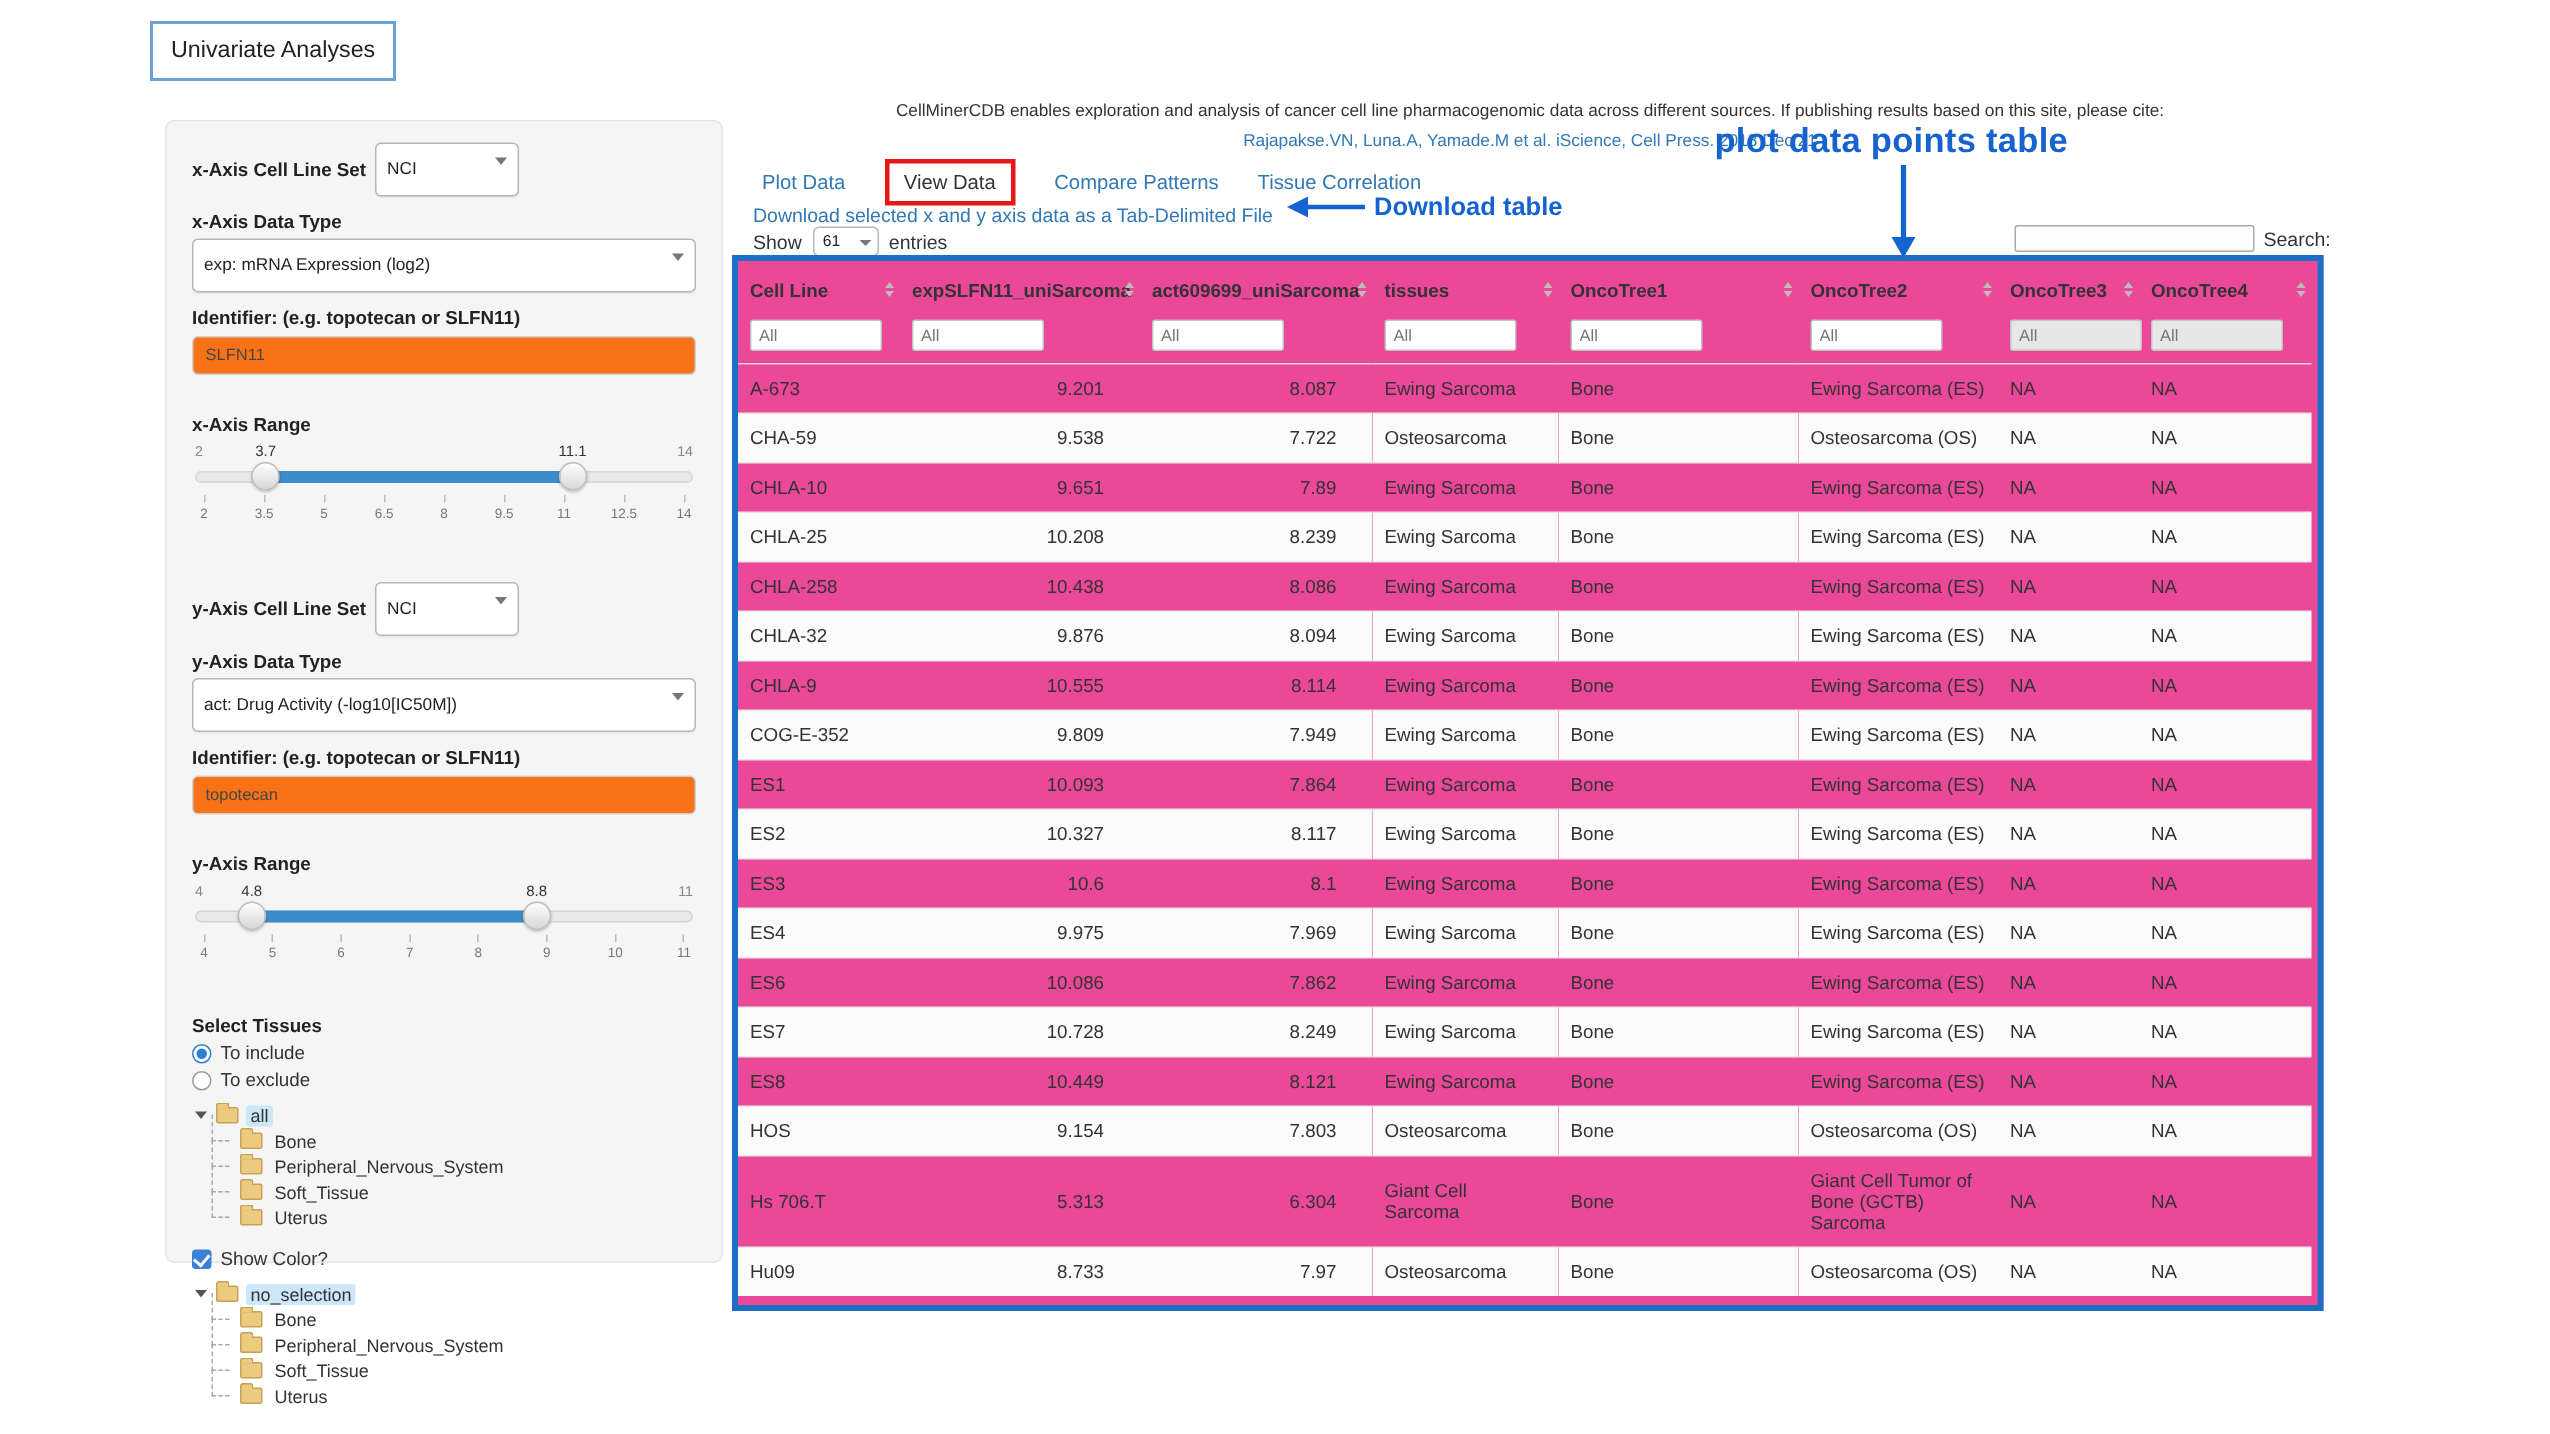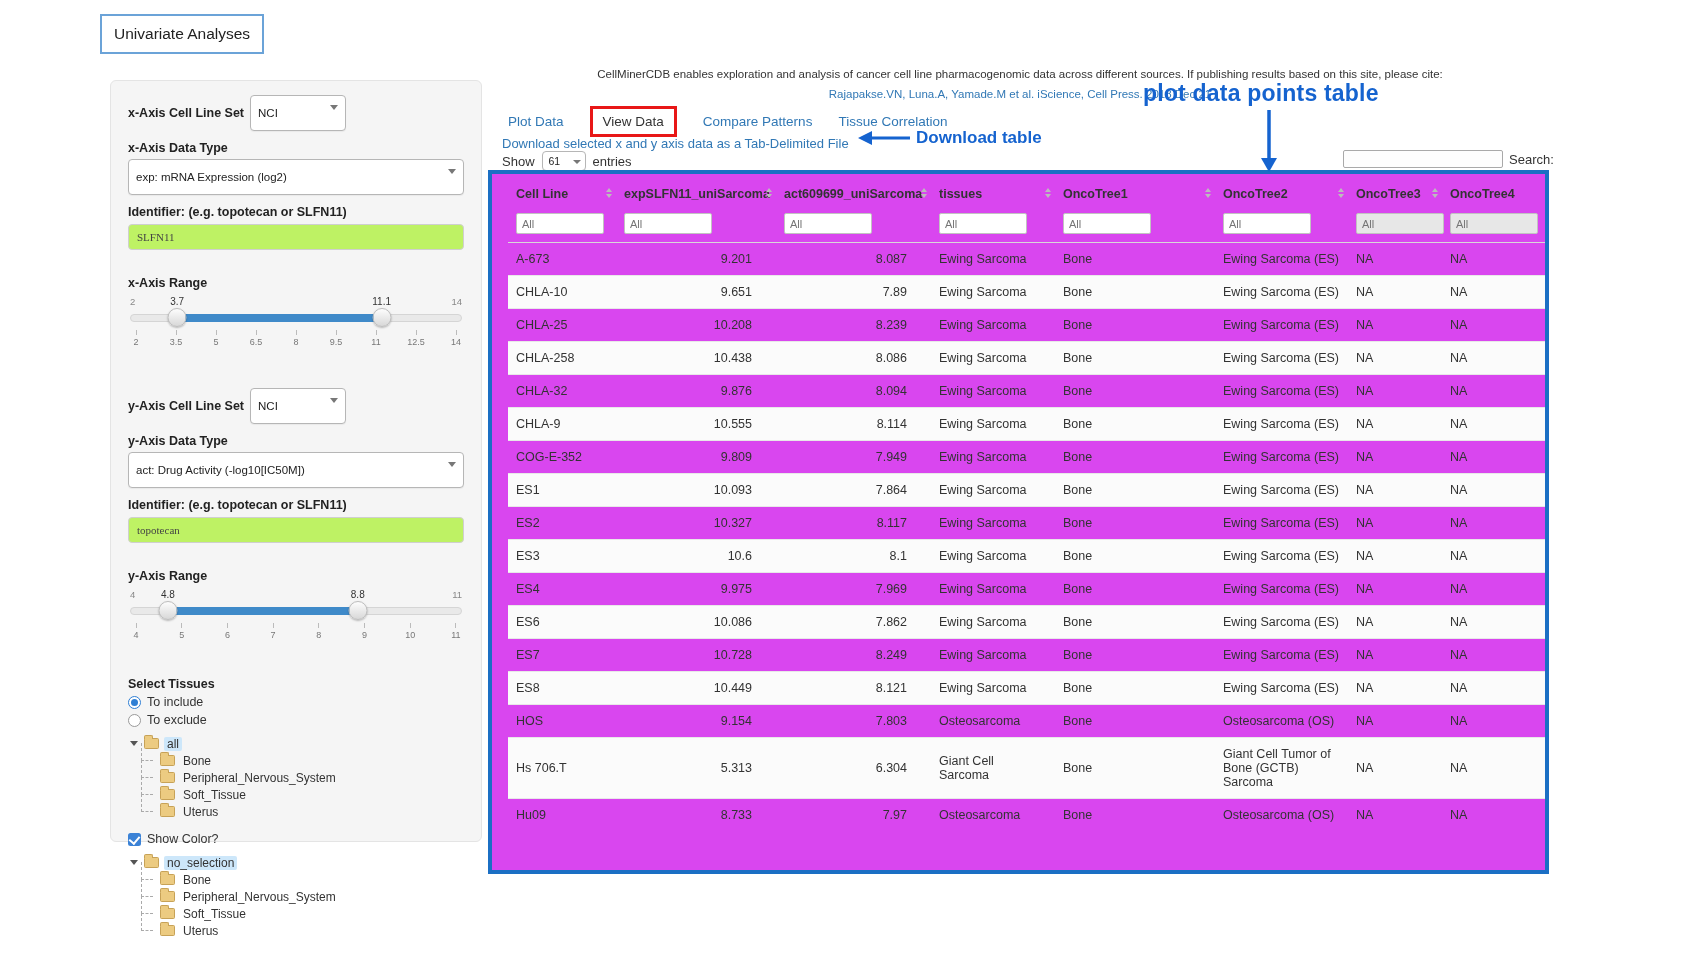--- a/index.html
+++ b/index.html
@@ -12,21 +12,21 @@
   .nav-item.active { border:2px solid #6ba3d8; padding:9px 12px; color:#222; background:#fff; }
 
   
   .sidebar { position:absolute; left:110px; top:80px; width:372px; height:762px; background:#f5f5f5; border:1px solid #e4e4e4; border-radius:6px; padding:14px 17px; font-size:12.5px; }
   .lbl { font-weight:bold; color:#222; font-size:12.5px; }
   .inline-row { display:flex; align-items:center; gap:6px; margin-bottom:10px; }
   .sel { position:relative; background:#fff; border:1px solid #b6b6b6; border-radius:4px; height:36px; display:flex; align-items:center; padding:0 20px 0 7px; font-size:11.5px; color:#222; cursor:pointer; box-shadow:0 1px 1px rgba(0,0,0,.05); }
   .sel::after { content:""; position:absolute; right:7px; top:9px; width:0; height:0; border-left:4px solid transparent; border-right:4px solid transparent; border-top:5px solid #777; }
   .sel.small { width:96px; }
   .sel.wide  { width:100%; margin:4px 0 10px 0; }
-  .txt { width:100%; height:26px; border:1px solid #cfcfcf; border-radius:4px; background:#bef264; font-size:11px; color:#444; padding:0 8px; margin:5px 0 12px 0; font-family:Liberation Serif, serif; }
+  .txt { width:100%; height:26px; border:1px solid #cfcfcf; border-radius:4px; background:#f97316; font-size:11px; color:#444; padding:0 8px; margin:5px 0 12px 0; font-family:Liberation Sans, sans-serif; }
 
   
   .slider { position:relative; height:58px; margin:6px 2px 14px 2px; }
   .sl-minmax { position:absolute; top:0; font-size:9.5px; color:#888; }
   .sl-fromto { position:absolute; top:0; font-size:10px; color:#333; transform:translateX(-50%); }
   .sl-track { position:absolute; top:18px; left:0; right:0; height:8px; background:#e9e9e9; border:1px solid #d5d5d5; border-radius:5px; cursor:pointer; }
   .sl-fill  { position:absolute; top:18px; height:8px; background:#3f8ac9; border-radius:5px; }
   .sl-handle { position:absolute; top:12px; width:19px; height:19px; border-radius:50%; background:linear-gradient(#fdfdfd,#d8d8d8); border:1px solid #bdbdbd; box-shadow:0 1px 2px rgba(0,0,0,.25); transform:translateX(-50%); cursor:grab; }
   .sl-ticks { position:absolute; left:0; right:0; top:34px; display:flex; justify-content:space-between; }
   .tick { display:flex; flex-direction:column; align-items:center; font-size:9px; color:#777; width:12px; }
@@ -64,21 +64,21 @@
 
   .show-row { position:absolute; left:502px; top:151px; display:flex; align-items:center; gap:7px; font-size:13px; color:#333; }
   .entries-sel { width:44px; height:20px; font-size:10.5px; padding:0 14px 0 6px; }
   .entries-sel::after { right:4px; top:8px; border-top-width:4px; }
 
   .search-row { position:absolute; left:1343px; top:150px; display:flex; align-items:center; gap:6px; }
   .search-input { width:160px; height:18px; border:1px solid #a9a9a9; background:#fdfdfd; border-radius:2px; font-size:12px; padding:0 5px; }
   .search-lbl { font-size:13px; color:#333; }
 
   
-  .table-wrap { position:absolute; left:488px; top:170px; width:1061px; height:704px; border:4px solid #1b6fc4; background:#d946ef; overflow:hidden; padding:2px 16px; }
+  .table-wrap { position:absolute; left:488px; top:170px; width:1061px; height:704px; border:4px solid #1b6fc4; background:#ec4899; overflow:hidden; padding:2px 0; }
   table.dt { border-collapse:collapse; width:1049px; table-layout:fixed; font-size:12.5px; color:#333; }
   table.dt th { text-align:left; font-weight:bold; padding:11px 18px 9px 8px; position:relative; white-space:nowrap; cursor:pointer; }
   .sort { position:absolute; right:4px; top:50%; transform:translateY(-50%); display:flex; flex-direction:column; gap:2px; }
   .s-up   { width:0; height:0; border-left:3.5px solid transparent; border-right:3.5px solid transparent; border-bottom:4.5px solid #bcbcbc; }
   .s-down { width:0; height:0; border-left:3.5px solid transparent; border-right:3.5px solid transparent; border-top:4.5px solid #bcbcbc; }
   tr.filter-row td { padding:3px 8px 8px 8px; border-bottom:1px solid #d8d8d8; }
   .col-filter { width:88px; height:21px; border:1px solid #c2c2c2; border-radius:2px; font-size:11px; color:#555; padding:0 5px; background:#fff; font-family:"Liberation Sans", sans-serif; }
   .col-filter.dim { background:#e7e7e7; }
   table.dt tbody td { padding:9px 8px; border-top:1px solid #e8e8e8; overflow:hidden; }
   table.dt tbody tr:first-child td { border-top:none; }
@@ -337,20 +337,30 @@
             <td>A-673</td>
             <td class="num">9.201</td>
             <td class="num">8.087</td>
             <td>Ewing Sarcoma</td>
             <td>Bone</td>
             <td>Ewing Sarcoma (ES)</td>
             <td>NA</td>
             <td>NA</td>
           </tr>
           <tr>
+            <td>CHA-59</td>
+            <td class="num">9.538</td>
+            <td class="num">7.722</td>
+            <td>Osteosarcoma</td>
+            <td>Bone</td>
+            <td>Osteosarcoma (OS)</td>
+            <td>NA</td>
+            <td>NA</td>
+          </tr>
+          <tr>
             <td>CHLA-10</td>
             <td class="num">9.651</td>
             <td class="num">7.89</td>
             <td>Ewing Sarcoma</td>
             <td>Bone</td>
             <td>Ewing Sarcoma (ES)</td>
             <td>NA</td>
             <td>NA</td>
           </tr>
           <tr>

